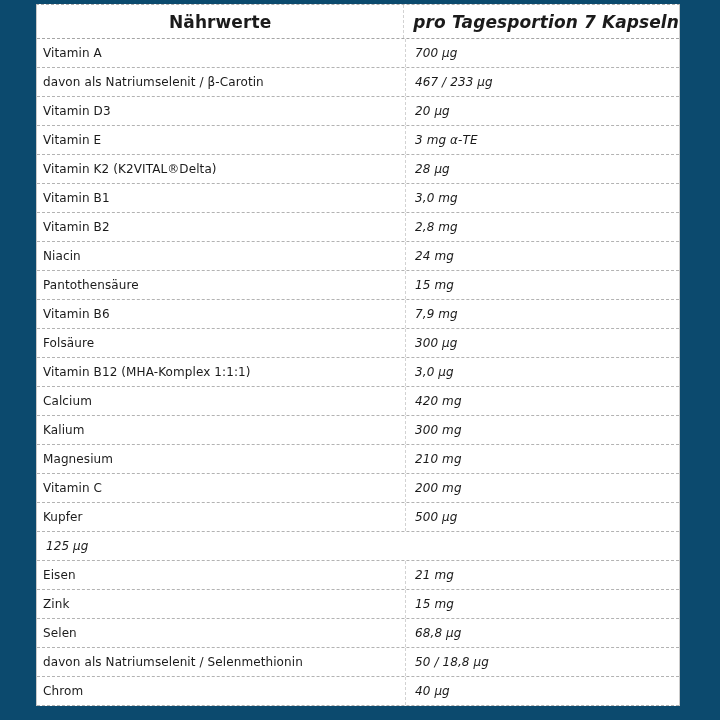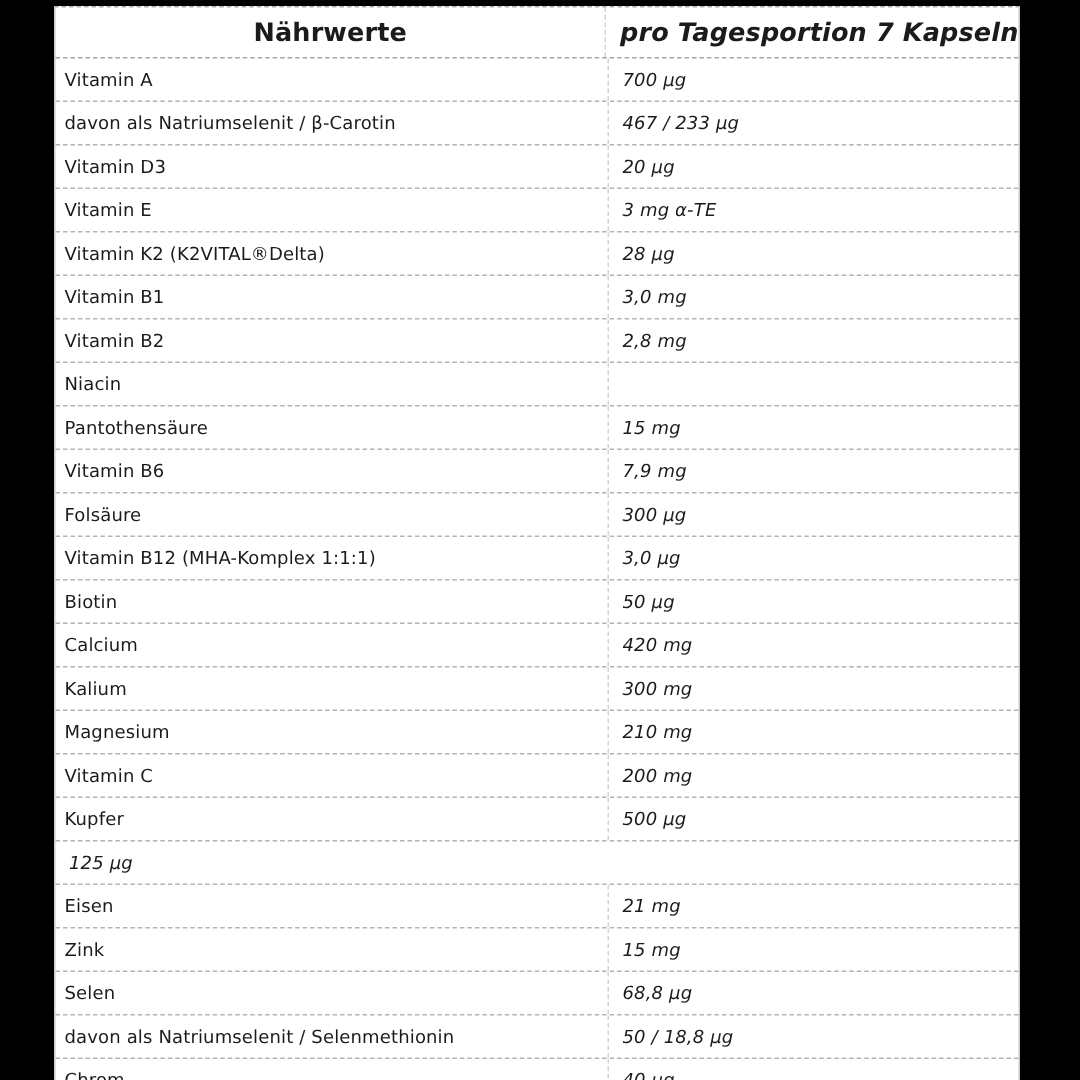--- a/index.html
+++ b/index.html
@@ -1,20 +1,20 @@
 <!DOCTYPE html>
 <html><head>
 <meta charset="utf-8">
 <style>
   html, body { margin: 0; padding: 0; }
   .page {
     position: relative;
     width: 720px;
     height: 720px;
-    background: #000000;
+    background: #0c4a6e;
     font-family: "DejaVu Sans", "Liberation Sans", sans-serif;
     color: #1b1b1b;
     overflow: hidden;
   }
   .ntable {
     position: absolute;
     left: 36px;
     top: 4px;
     width: 644px;
     box-sizing: border-box;
@@ -99,20 +99,21 @@
         <div class="cell c2">3,0 mg</div>
       </div>
 
       <div class="row">
         <div class="cell c1">Vitamin B2</div>
         <div class="cell c2">2,8 mg</div>
       </div>
 
       <div class="row">
         <div class="cell c1">Niacin</div>
+        <div class="cell c2">24 mg</div>
       </div>
 
       <div class="row">
         <div class="cell c1">Pantothensäure</div>
         <div class="cell c2">15 mg</div>
       </div>
 
       <div class="row">
         <div class="cell c1">Vitamin B6</div>
         <div class="cell c2">7,9 mg</div>
@@ -121,24 +122,20 @@
       <div class="row">
         <div class="cell c1">Folsäure</div>
         <div class="cell c2">300 µg</div>
       </div>
 
       <div class="row">
         <div class="cell c1">Vitamin B12 (MHA-Komplex 1:1:1)</div>
         <div class="cell c2">3,0 µg</div>
       </div>
 
-      <div class="row">
-        <div class="cell c1">Biotin</div>
-        <div class="cell c2">50 µg</div>
-      </div>
 
       <div class="row">
         <div class="cell c1">Calcium</div>
         <div class="cell c2">420 mg</div>
       </div>
 
       <div class="row">
         <div class="cell c1">Kalium</div>
         <div class="cell c2">300 mg</div>
       </div>

